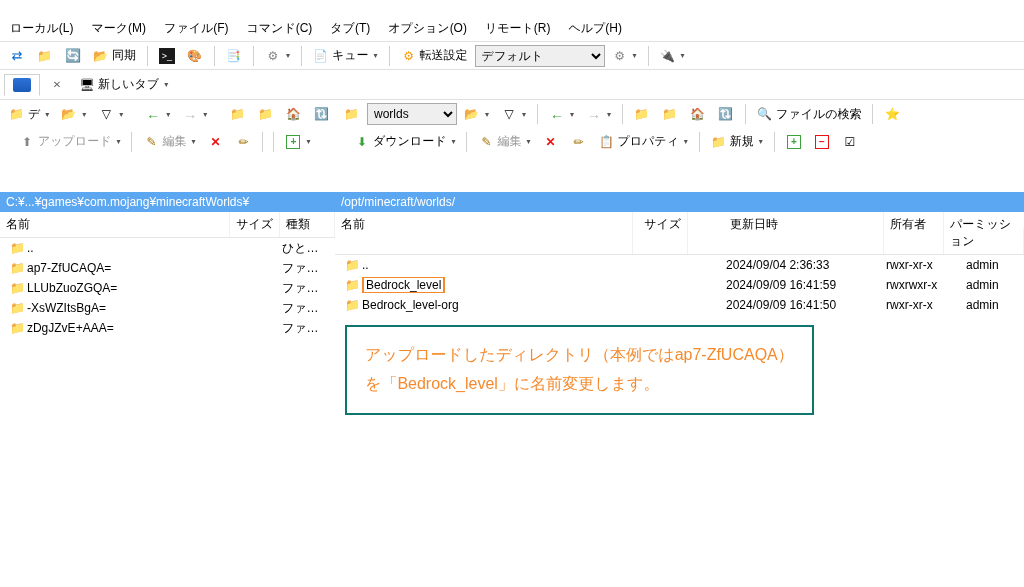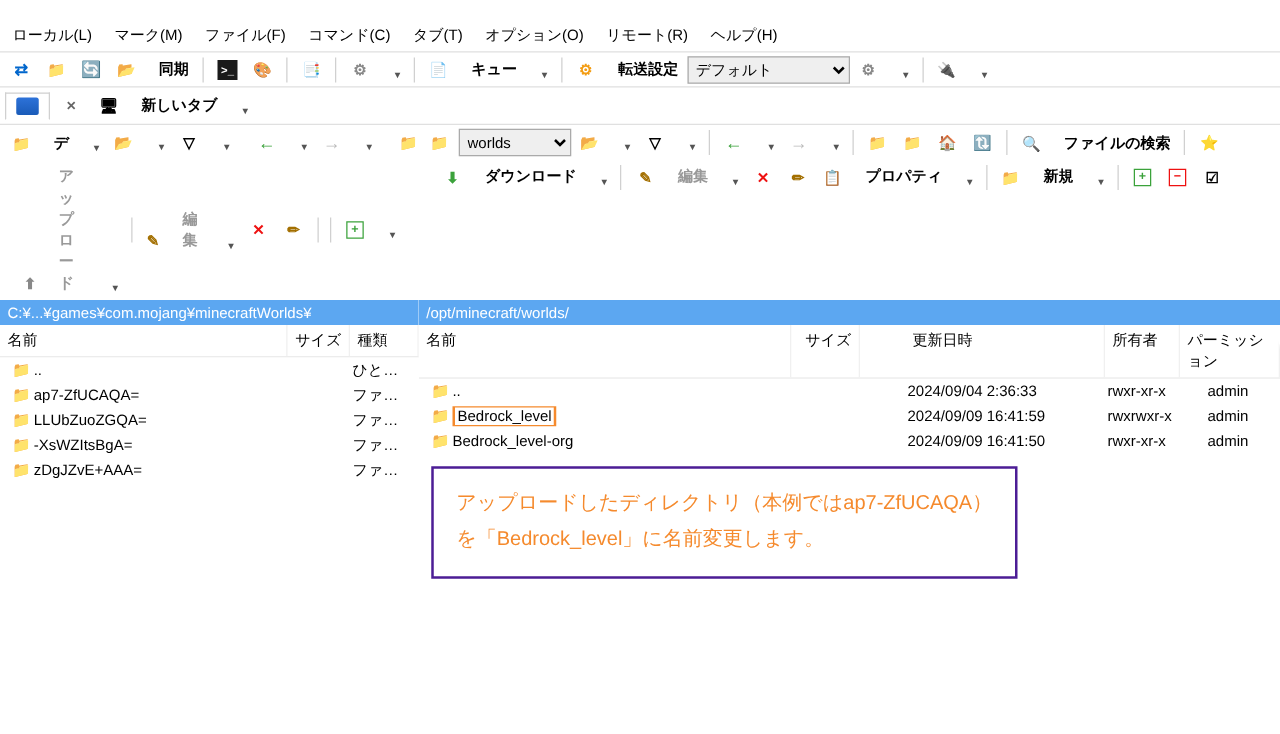--- a/index.html
+++ b/index.html
@@ -30,26 +30,25 @@
     min-height: 28px;
   }
   .tb-sep {
     width: 1px;
     height: 20px;
     background: #d0d0d0;
     margin: 0 4px;
   }
   .tb-btn {
     display: inline-flex;
-    align-items: flex-end;
-    gap: 18px;
+    align-items: center;
+    gap: 3px;
     padding: 2px 4px;
     border: 1px solid transparent;
     cursor: default;
-    font-weight: bold;
   }
   .tb-dd::after { content: "▾"; font-size: 8px; margin-left: 2px; color: #555; }
   .icon16 {
     width: 16px; height: 16px;
     display: inline-flex;
     align-items: center; justify-content: center;
     font-size: 12px;
   }
   .i-sync { color:#27ae60; }
   .i-sync::before { content:"🔄"; font-size:13px; }
@@ -174,21 +173,21 @@
     background:#fff;
     padding:0 2px;
     font-size:12px;
     height:18px;
     line-height:16px;
   }
   .callout{
     position:absolute;
     left:10px;
     top:70px;
-    border:2px solid #4c1d95;
+    border:2px solid #0f766e;
     background:#fff;
     padding:14px 18px;
     font-size:16px;
     color:#f58a2d;
     line-height:1.8;
     max-width:560px;
   }
   
   .l-c-name{flex:1;}
   .l-c-size{width:50px; text-align:right;}
@@ -421,21 +420,21 @@
       <span class="tb-btn">
           <span class="icon16 i-minus"></span>
         </span>
       <span class="tb-btn">
           <span class="icon16 i-check"></span>
         </span>
     </div>
   </div>
 </div>
 
-<div style="display:flex;">
+<div style="display:flex;margin-top:37px;">
   <div class="panel left">
     <div class="pathbar">C:¥...¥games¥com.mojang¥minecraftWorlds¥</div>
   </div>
   <div class="panel right">
     <div class="pathbar">/opt/minecraft/worlds/</div>
   </div>
 </div>
 
 <div class="panels">
 

